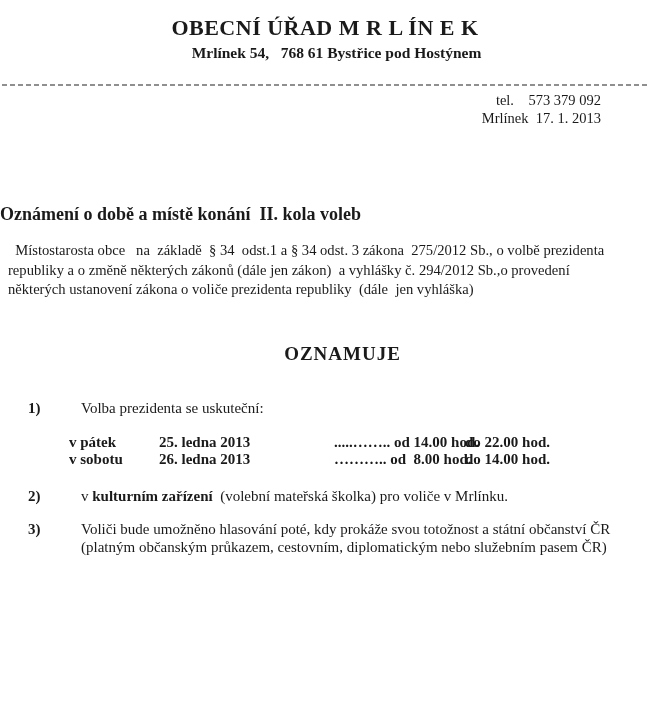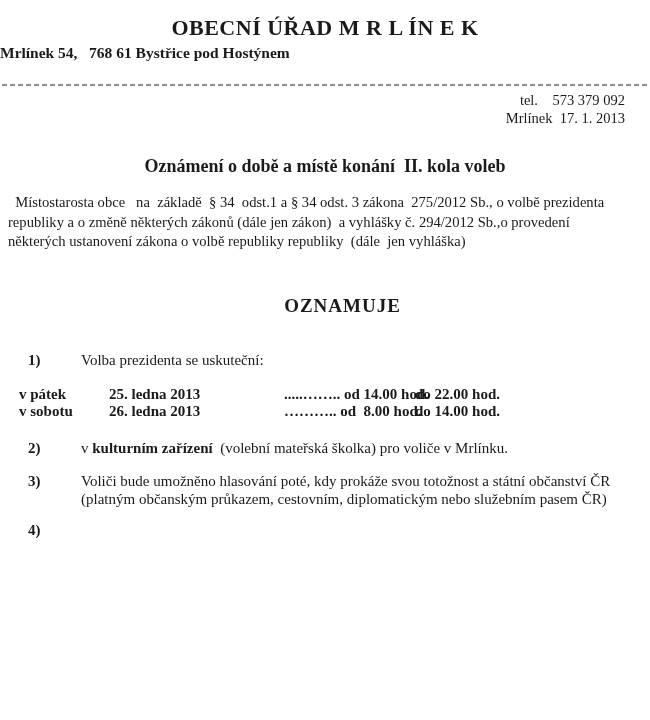--- a/index.html
+++ b/index.html
@@ -18,42 +18,44 @@
   
   .office-name {
     margin-top: 15px;
     text-align: center;
     font-size: 22px;
     font-weight: bold;
     letter-spacing: 0.5px;
     line-height: 26px;
   }
   .address {
+    text-align: center;
     font-size: 15.5px;
     font-weight: bold;
     line-height: 19px;
     margin-top: 2px;
+    padding-left: 23px;
   }
   .rule {
     margin: 22px 2px 0 2px;
     height: 2px;
     background: repeating-linear-gradient(90deg, #8f8f8f 0 5px, transparent 5px 8px);
   }
   .contact {
     margin-top: 5px;
-    padding-right: 25px;
+    padding-right: 49px;
     text-align: right;
     font-size: 14.5px;
     line-height: 18px;
   }
 
   
   .doc-title {
-    margin-top: 28px;
-    text-align: center;
+    margin-top: 76px;
+    text-align: left;
     font-size: 18px;
     font-weight: bold;
     line-height: 22px;
   }
   .intro {
     margin-top: 16px;
     padding: 0 6px 0 8px;
     font-size: 14.6px;
     line-height: 19.5px;
   }
@@ -85,21 +87,21 @@
   .item1 { margin-top: 34px; }
   .item2 { margin-top: 18px; }
   .item3 { margin-top: 15px; }
   .item4 { margin-top: 13px; }
   .item4 .body { font-weight: bold; padding-left: 3px; }
   .bold-inline { font-weight: bold; }
 
   
   .schedule {
     margin-top: 17px;
-    padding-left: 19px;
+    padding-left: 69px;
     font-size: 15px;
     font-weight: bold;
     line-height: 17.5px;
   }
   .sched-row {
     display: grid;
     grid-template-columns: 90px 175px 131px auto;
     white-space: pre;
   }
 
@@ -124,21 +126,21 @@
   <div class="contact">
     <div class="pre">tel.    573 379 092</div>
     <div class="pre">Mrlínek  17. 1. 2013</div>
   </div>
 
   <div class="doc-title pre">Oznámení o době a místě konání  II. kola voleb</div>
 
   <div class="intro">
     <div class="pre">  Místostarosta obce   na  základě  § 34  odst.1 a § 34 odst. 3 zákona  275/2012 Sb., o volbě prezidenta</div>
     <div class="pre">republiky a o změně některých zákonů (dále jen zákon)  a vyhlášky č. 294/2012 Sb.,o provedení</div>
-    <div class="pre">některých ustanovení zákona o volbě republiky republiky  (dále  jen vyhláška)</div>
+    <div class="pre">některých ustanovení zákona o voliče prezidenta republiky  (dále  jen vyhláška)</div>
   </div>
 
   <div class="announce">OZNAMUJE</div>
 
   <div class="item item1">
     <span class="num">1)</span>
     <span class="body pre">Volba prezidenta se uskuteční:</span>
   </div>
 
   <div class="schedule">

